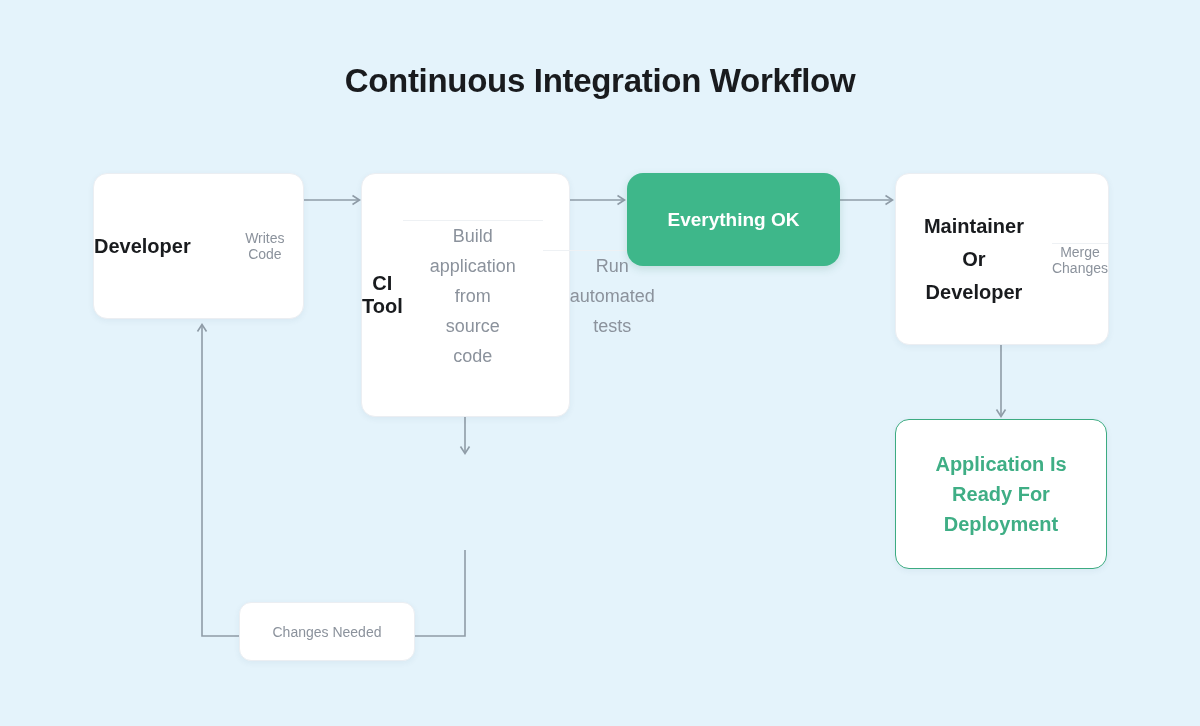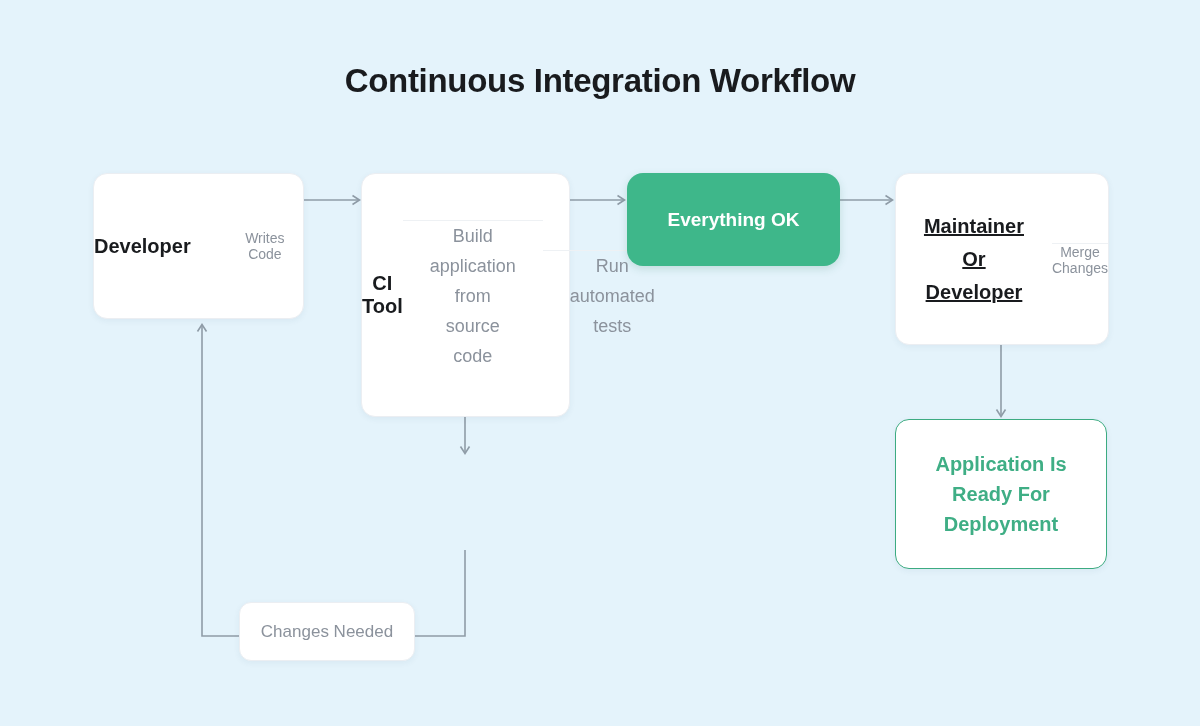--- a/index.html
+++ b/index.html
@@ -69,21 +69,21 @@
     background:var(--success);border:none;border-radius:16px;
     justify-content:center;
     font-size:19px;font-weight:700;color:var(--on-accent);
     box-shadow:0 3px 8px rgba(40,120,90,0.18);
   }
 
   .maintainer{left:895px;top:173px;width:214px;height:172px;}
   .m-head{
     width:100%;height:101px;
     display:flex;align-items:center;justify-content:center;
-    line-height:33px;padding:0 20px;text-decoration:underline;
+    line-height:33px;padding:0 20px;
   }
   .m-sub{
     width:100%;flex:1;
     display:flex;align-items:center;justify-content:center;
     border-top:1px solid var(--divider);
   }
 
   .ready{
     left:895px;top:419px;width:212px;height:150px;
     border:1.5px solid var(--success-border);
@@ -96,21 +96,21 @@
     left:360px;top:456px;width:211px;height:94px;
     background:var(--danger);border:none;border-radius:18px;
     justify-content:center;
     font-size:20px;font-weight:700;color:var(--on-accent);
     box-shadow:0 3px 8px rgba(160,60,40,0.18);
   }
 
   .changes{
     left:239px;top:602px;width:176px;height:59px;
     justify-content:center;
-    font-size:17px;color:var(--muted-text);
+    font-size:14px;color:var(--muted-text);
     border-radius:12px;
     text-align:right;
   }
 </style>
 </head>
 <body>
 
 <div class="canvas">
 
   <h1 class="title">Continuous Integration Workflow</h1>

